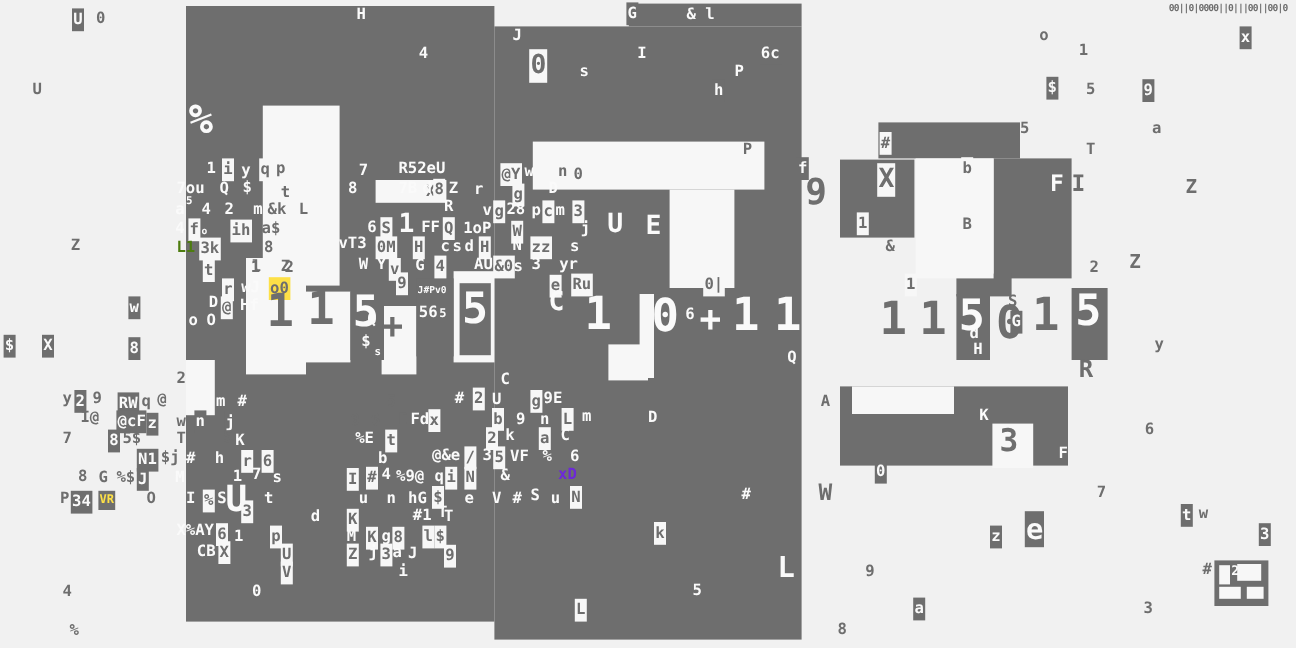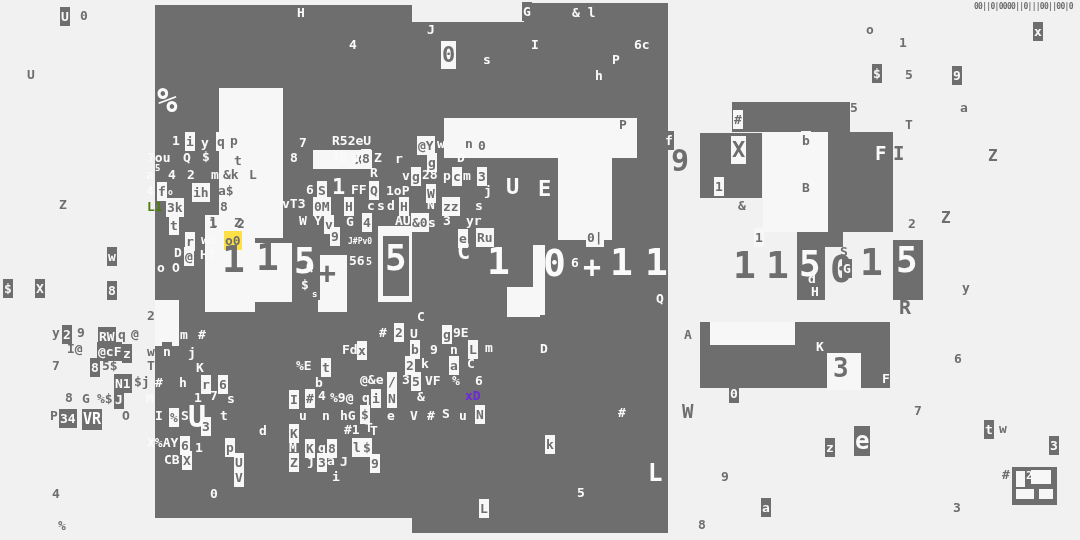--- a/index.html
+++ b/index.html
@@ -292,21 +292,21 @@
       <div class="g w" style="left: 146px; top: 392px; font-size: 13px; color: rgb(250, 250, 250);">M</div>
       <div class="g w" style="left: 194px; top: 391px; font-size: 13px; color: rgb(250, 250, 250);">1</div>
       <div class="g w" style="left: 210px; top: 389px; font-size: 13px; color: rgb(250, 250, 250);">7</div>
       <div class="g w" style="left: 227px; top: 392px; font-size: 13px; color: rgb(250, 250, 250);">s</div>
       <div class="g cl" style="left: 289px; top: 390px; font-size: 13px; color: rgb(110, 110, 110); background: rgb(247, 247, 247);">I</div>
       <div class="g cl" style="left: 305px; top: 389px; font-size: 13px; color: rgb(110, 110, 110); background: rgb(247, 247, 247);">#</div>
       <div class="g w" style="left: 318px; top: 389px; font-size: 13px; color: rgb(250, 250, 250);">4</div>
       <div class="g w" style="left: 330px; top: 391px; font-size: 13px; color: rgb(250, 250, 250);">%9@</div>
       <div class="g d" style="left: 50px; top: 409px; font-size: 13px; color: rgb(110, 110, 110);">P</div>
       <div class="g cd" style="left: 59px; top: 409px; font-size: 13px; color: rgb(250, 250, 250); background: rgb(110, 110, 110);">34</div>
-      <div class="g cd" style="left: 82px; top: 409px; font-size: 15px; color: #ffffff; background: rgb(110, 110, 110);">VR</div>
+      <div class="g cd" style="left: 82px; top: 409px; font-size: 10px; color: #fde047; background: rgb(110, 110, 110);">VR</div>
       <div class="g d" style="left: 122px; top: 409px; font-size: 13px; color: rgb(110, 110, 110);">O</div>
       <div class="g w" style="left: 155px; top: 409px; font-size: 13px; color: rgb(250, 250, 250);">I</div>
       <div class="g cl" style="left: 169px; top: 408px; font-size: 13px; color: rgb(110, 110, 110); background: rgb(247, 247, 247);">%</div>
       <div class="g w" style="left: 181px; top: 409px; font-size: 13px; color: rgb(250, 250, 250);">S</div>
       <div class="g w" style="left: 188px; top: 402px; font-size: 30px; color: rgb(250, 250, 250);">U</div>
       <div class="g cl" style="left: 201px; top: 417px; font-size: 13px; color: rgb(110, 110, 110); background: rgb(247, 247, 247);">3</div>
       <div class="g w" style="left: 220px; top: 409px; font-size: 13px; color: rgb(250, 250, 250);">t</div>
       <div class="g w" style="left: 299px; top: 409px; font-size: 13px; color: rgb(250, 250, 250);">u</div>
       <div class="g w" style="left: 322px; top: 409px; font-size: 13px; color: rgb(250, 250, 250);">n</div>
       <div class="g w" style="left: 340px; top: 409px; font-size: 13px; color: rgb(250, 250, 250);">hG</div>

